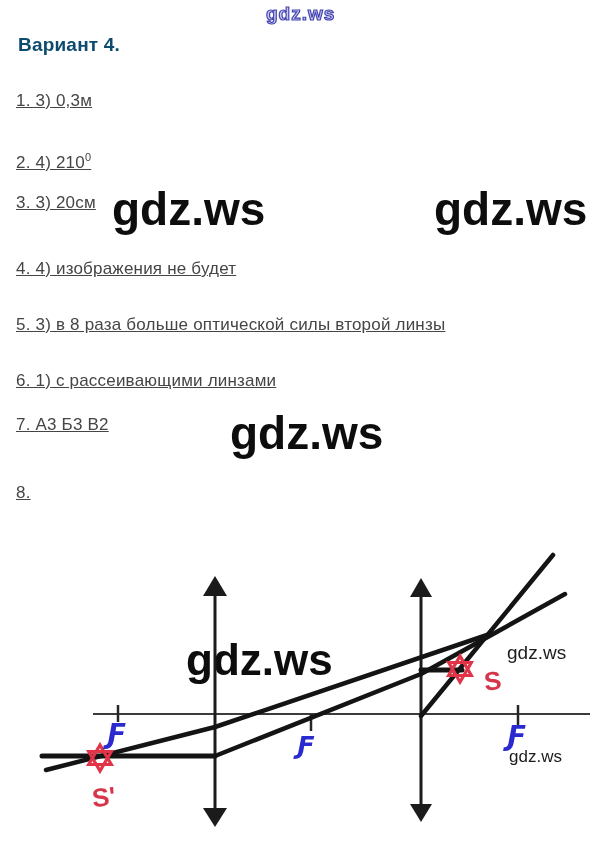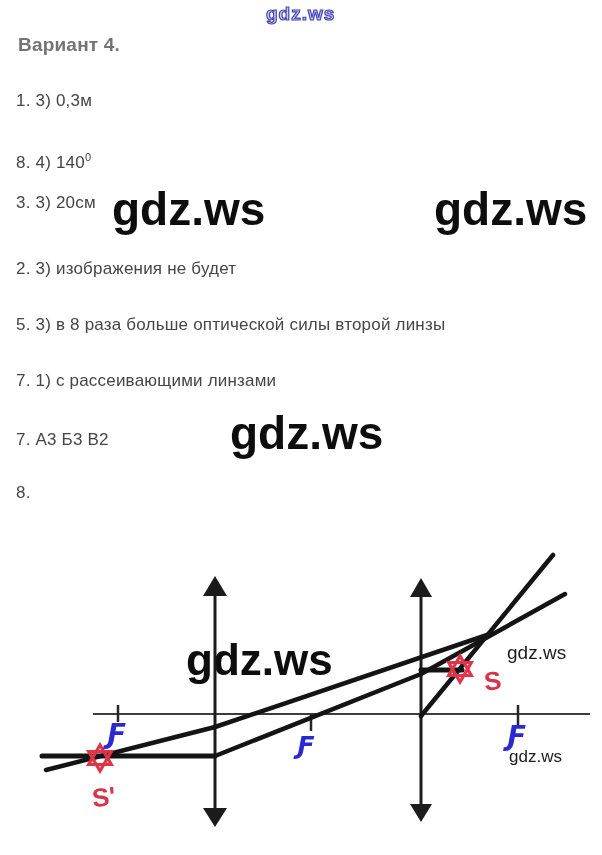--- a/index.html
+++ b/index.html
@@ -2,25 +2,25 @@
 <html><head>
 <meta charset="utf-8">
 <style>
   html,body{margin:0;padding:0;background:#ffffff;}
   body{
     position:relative;width:602px;height:855px;overflow:hidden;
     font-family:"Liberation Sans",sans-serif;
   }
   .title{
     position:absolute;left:18px;top:34px;
-    font-size:19px;font-weight:bold;color:#737373;letter-spacing:.2px;
+    font-size:19px;font-weight:bold;color:#0c4a6e;letter-spacing:.2px;
   }
   .ans{
     position:absolute;left:16px;
-    font-size:17px;color:#454545;line-height:22px;letter-spacing:.2px;
+    font-size:17px;color:#454545;line-height:22px;letter-spacing:.2px;text-decoration:underline;
   }
   .ans sup{font-size:11px;color:#454545;}
   .wm-top{
     position:absolute;left:266px;top:3px;
     font-size:19px;font-weight:bold;letter-spacing:1px;
     color:#c9c9ec;-webkit-text-stroke:1.2px #4545b2;
   }
   .wm-big{
     position:absolute;
     font-size:46px;font-weight:600;color:#0d0d0d;line-height:1;letter-spacing:0;
@@ -39,26 +39,26 @@
     transform:rotate(-6deg);
   }
   svg{position:absolute;top:0;left:0;}
 </style>
 </head>
 <body>
 
 <div class="title">Вариант 4.</div>
 
 <div class="ans" style="top:90px">1. 3) 0,3м</div>
-<div class="ans" style="top:146px"><span>8. 4) 140</span><sup>0</sup></div>
+<div class="ans" style="top:146px"><span>2. 4) 210</span><sup>0</sup></div>
 <div class="ans" style="top:192px">3. 3) 20см</div>
-<div class="ans" style="top:258px">2. 3) изображения не будет</div>
+<div class="ans" style="top:258px">4. 4) изображения не будет</div>
 <div class="ans" style="top:314px">5. 3) в 8 раза больше оптической силы второй линзы</div>
-<div class="ans" style="top:370px">7. 1) с рассеивающими линзами</div>
-<div class="ans" style="top:429px">7. А3 Б3 В2</div>
+<div class="ans" style="top:370px">6. 1) с рассеивающими линзами</div>
+<div class="ans" style="top:414px">7. А3 Б3 В2</div>
 <div class="ans" style="top:482px">8.</div>
 
 <div class="wm-top">gdz.ws</div>
 <div class="wm-big" style="left:112px;top:186px">gdz.ws</div>
 <div class="wm-big" style="left:434px;top:186px">gdz.ws</div>
 <div class="wm-big" style="left:230px;top:410px">gdz.ws</div>
 <div class="wm-big" style="left:186px;top:638px;font-size:44px">gdz.ws</div>
 <div class="wm-small" style="left:507px;top:643px;font-size:19px">gdz.ws</div>
 <div class="wm-small" style="left:509px;top:748px;font-size:17px">gdz.ws</div>
 

